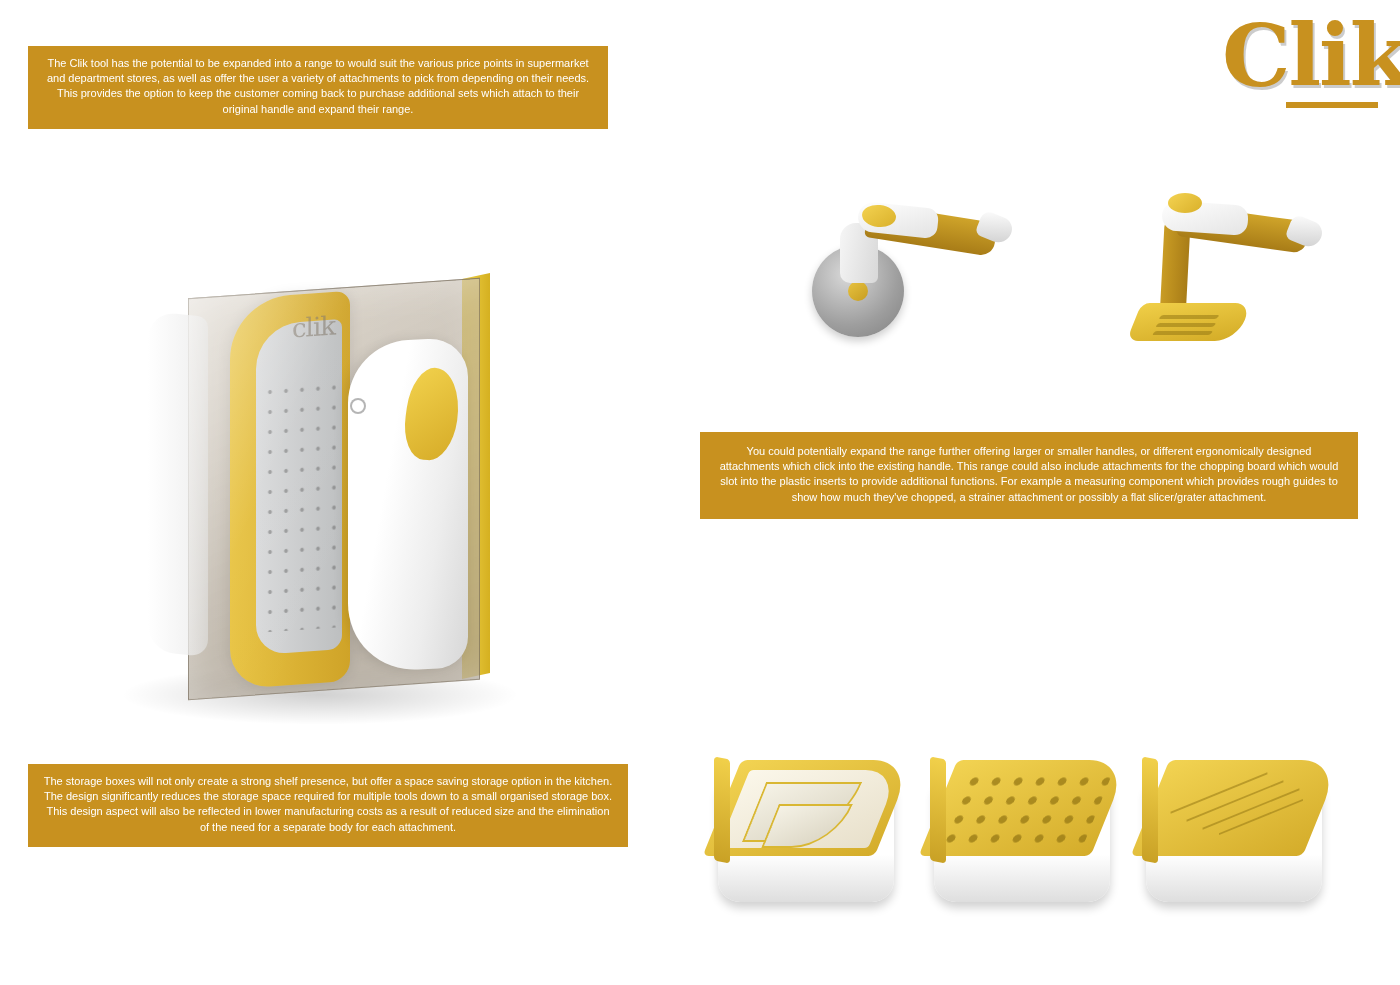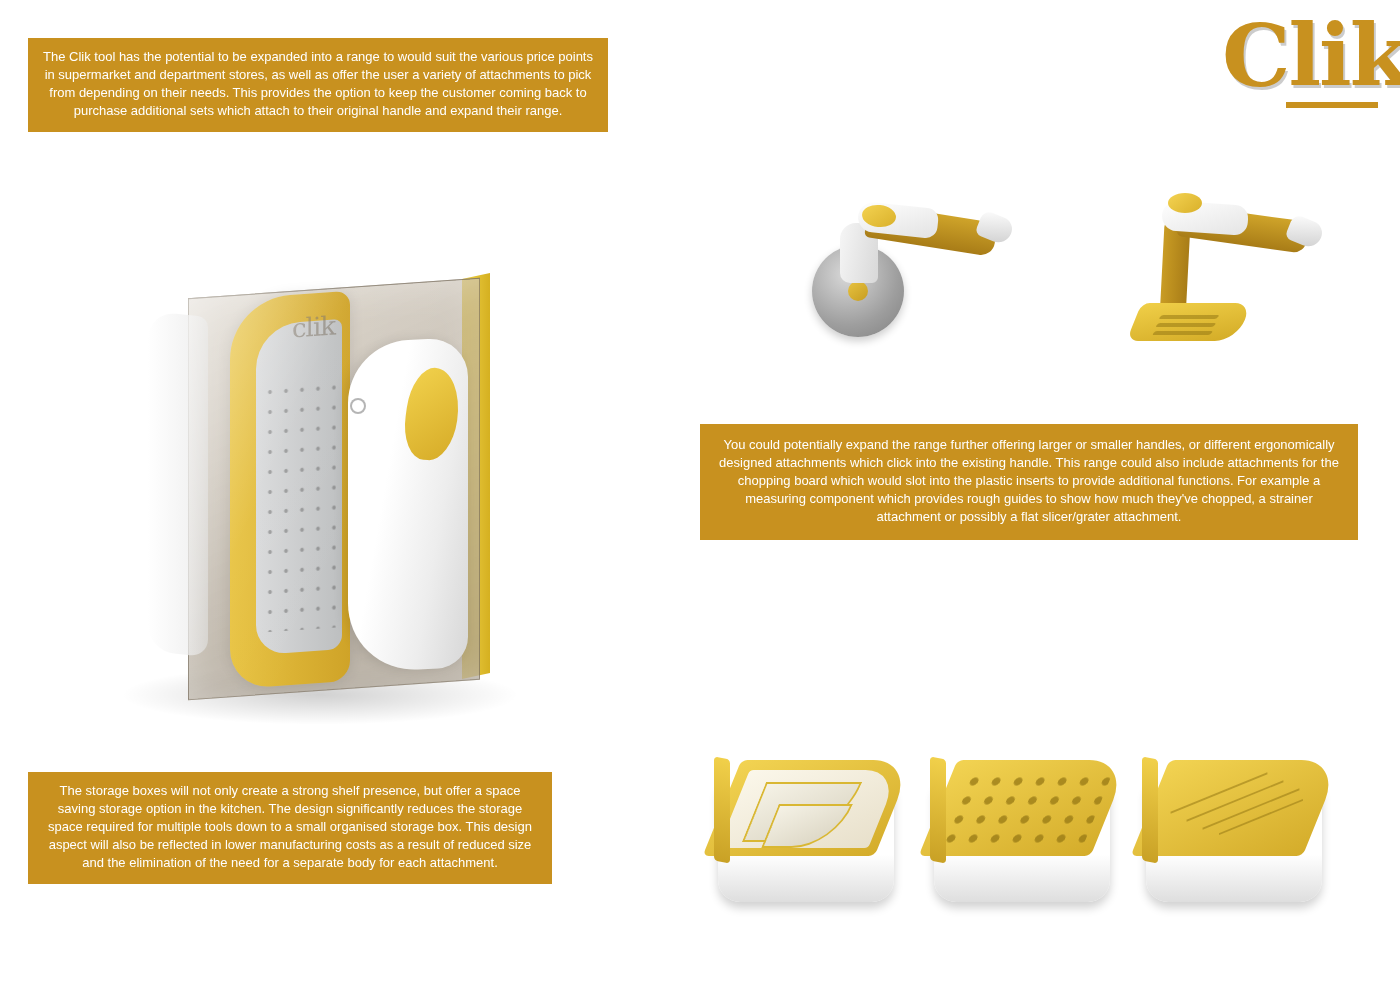--- a/index.html
+++ b/index.html
@@ -19,34 +19,35 @@
     width: 1400px;
     height: 985px;
   }
 
   
   .textbox {
     position: absolute;
     background: #c8911f;
     color: #ffffff;
     text-align: center;
-    font-size: 13px;
+    font-size: 11px;
     line-height: 1.38;
     box-sizing: border-box;
+    margin-top: 8px;
   }
   #text-intro {
     left: 28px;
     top: 38px;
     width: 580px;
     padding: 10px 14px 12px 14px;
   }
   #text-storage {
     left: 28px;
-    top: 772px;
-    width: 524px;
+    top: 756px;
+    width: 600px;
     padding: 10px 14px 12px 14px;
   }
   #text-range {
     left: 700px;
     top: 424px;
     width: 658px;
     padding: 12px 16px 14px 16px;
   }
 
   

